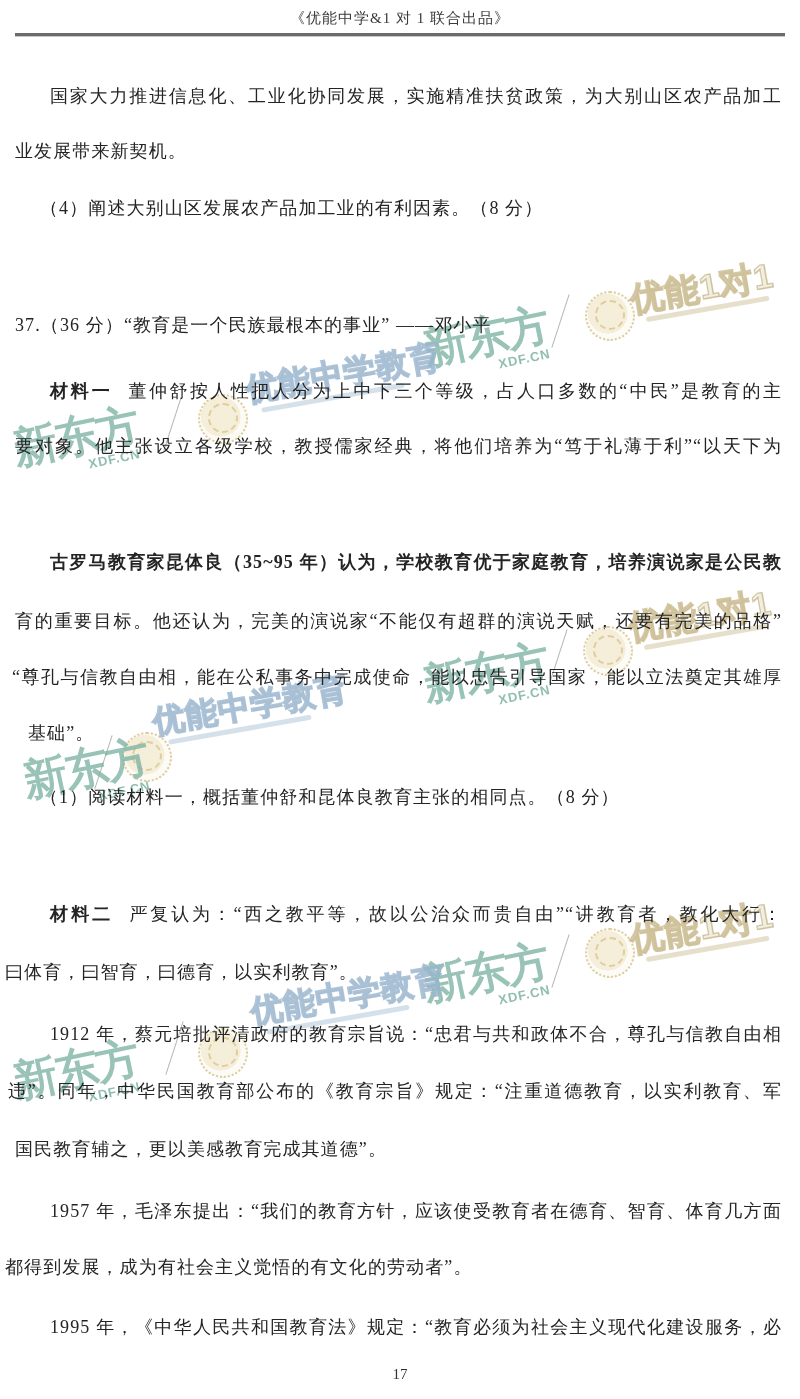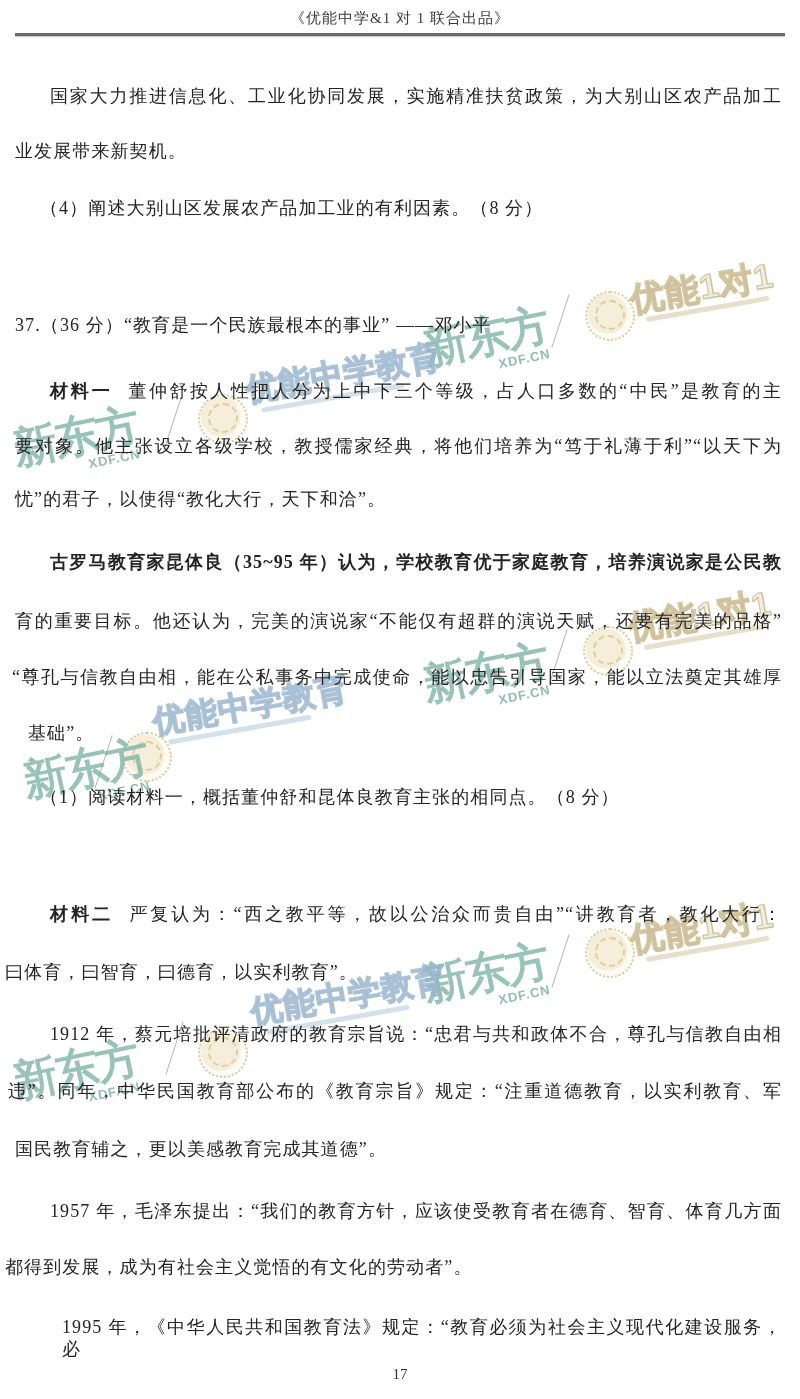--- a/index.html
+++ b/index.html
@@ -157,35 +157,34 @@
   <div class="rule"></div>
 
   <div class="ln just" style="left:50px;top:85px;">国家大力推进信息化、工业化协同发展，实施精准扶贫政策，为大别山区农产品加工</div>
   <div class="ln" style="left:15px;top:140px;">业发展带来新契机。</div>
   <div class="ln" style="left:40px;top:197px;">（4）阐述大别山区发展农产品加工业的有利因素。（8 分）</div>
 
   <div class="ln" style="left:15px;top:314px;">37.（36 分）“教育是一个民族最根本的事业” ——邓小平</div>
 
   <div class="ln just" style="left:50px;top:380px;"><b class="mlabel">材料一</b><span>董仲舒按人性把人分为上中下三个等级，占人口多数的“中民”是教育的主</span></div>
   <div class="ln just" style="left:15px;top:435px;">要对象。他主张设立各级学校，教授儒家经典，将他们培养为“笃于礼薄于利”“以天下为</div>
-  <div class="ln" style="left:15px;top:488px;">忧”的君子，以使得“教化大行，天下和洽”。</div>
 
   <div class="ln just" style="left:50px;top:551px;font-weight:bold;">古罗马教育家昆体良（35~95 年）认为，学校教育优于家庭教育，培养演说家是公民教</div>
   <div class="ln just" style="left:15px;top:610px;">育的重要目标。他还认为，完美的演说家“不能仅有超群的演说天赋，还要有完美的品格”</div>
   <div class="ln just" style="left:12px;top:666px;">“尊孔与信教自由相，能在公私事务中完成使命，能以忠告引导国家，能以立法奠定其雄厚</div>
   <div class="ln" style="left:15px;top:722px;margin-left:13px;">基础”。</div>
 
   <div class="ln" style="left:40px;top:786px;">（1）阅读材料一，概括董仲舒和昆体良教育主张的相同点。（8 分）</div>
 
   <div class="ln just" style="left:50px;top:903px;"><b class="mlabel">材料二</b><span>严复认为：“西之教平等，故以公治众而贵自由”“讲教育者，教化大行：</span></div>
   <div class="ln" style="left:5px;top:961px;">曰体育，曰智育，曰德育，以实利教育”。</div>
 
   <div class="ln just" style="left:50px;top:1023px;">1912 年，蔡元培批评清政府的教育宗旨说：“忠君与共和政体不合，尊孔与信教自由相</div>
   <div class="ln just" style="left:8px;top:1080px;">违”。同年，中华民国教育部公布的《教育宗旨》规定：“注重道德教育，以实利教育、军</div>
   <div class="ln" style="left:15px;top:1138px;">国民教育辅之，更以美感教育完成其道德”。</div>
 
   <div class="ln just" style="left:50px;top:1200px;">1957 年，毛泽东提出：“我们的教育方针，应该使受教育者在德育、智育、体育几方面</div>
   <div class="ln" style="left:5px;top:1256px;">都得到发展，成为有社会主义觉悟的有文化的劳动者”。</div>
 
-  <div class="ln just" style="left:50px;top:1316px;margin-left:12px;">1995 年，《中华人民共和国教育法》规定：“教育必须为社会主义现代化建设服务，必</div>
+  <div class="ln just" style="left:50px;top:1316px;">1995 年，《中华人民共和国教育法》规定：“教育必须为社会主义现代化建设服务，必</div>
 
   <div class="pageno">17</div>
 </div>
 
 </body></html>

